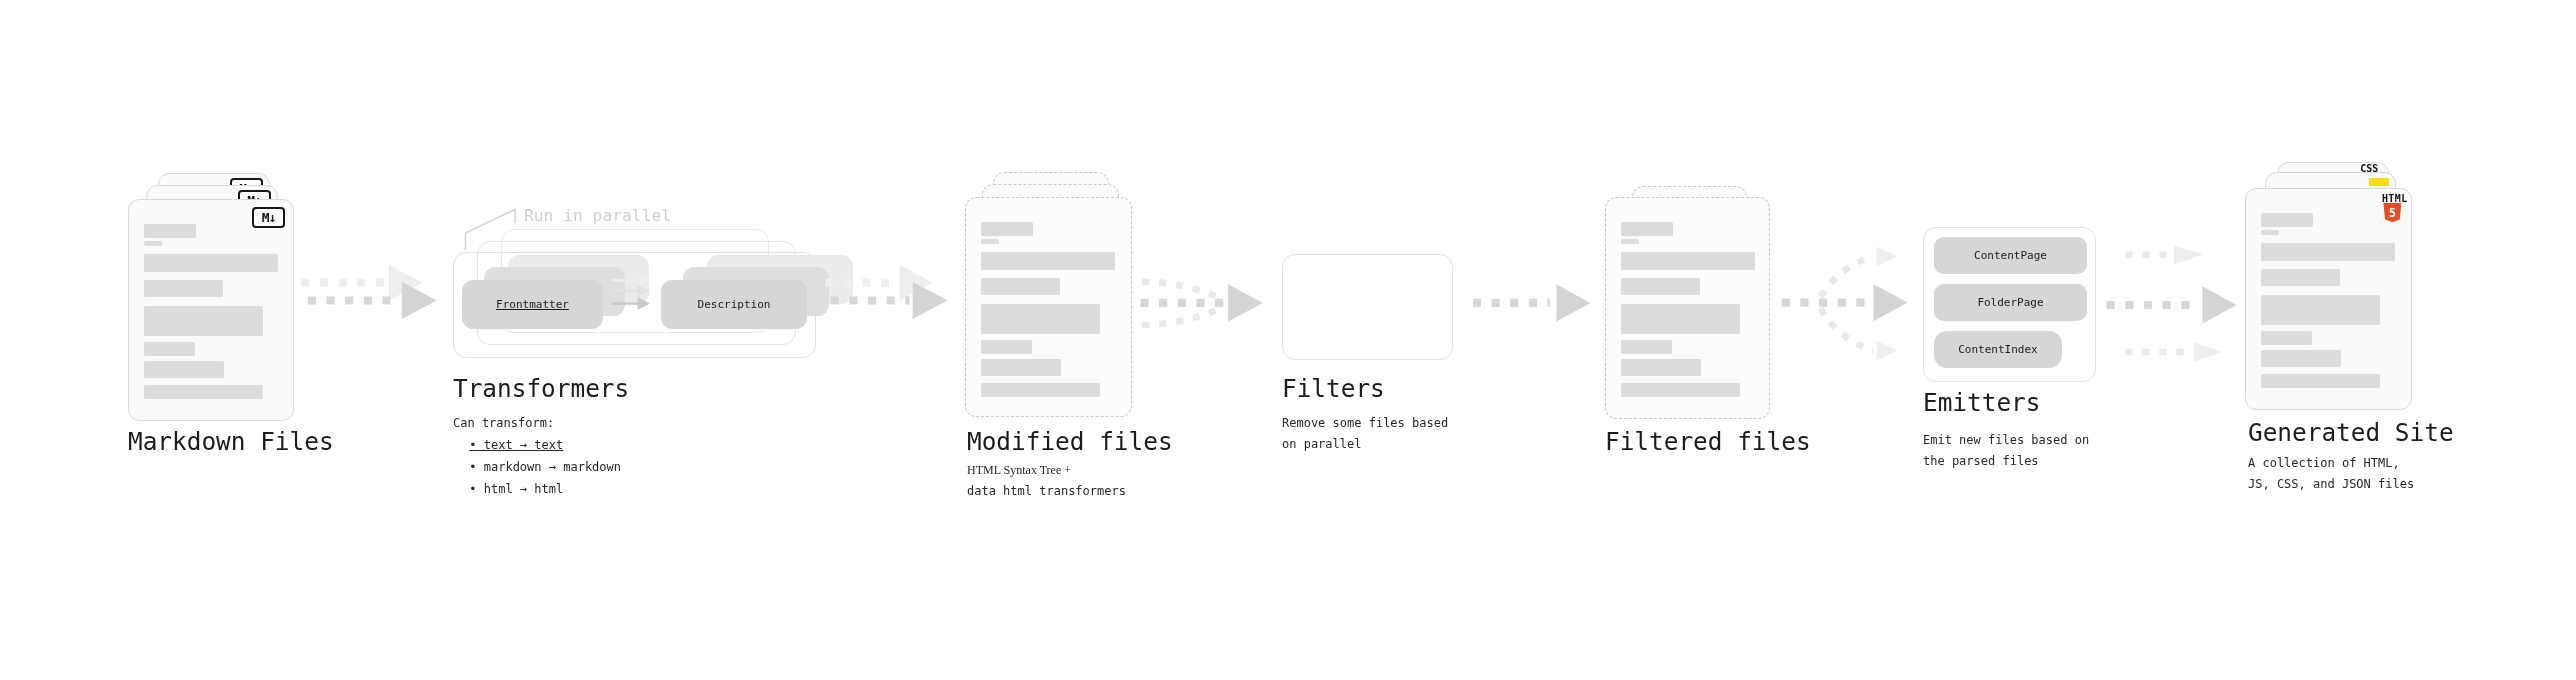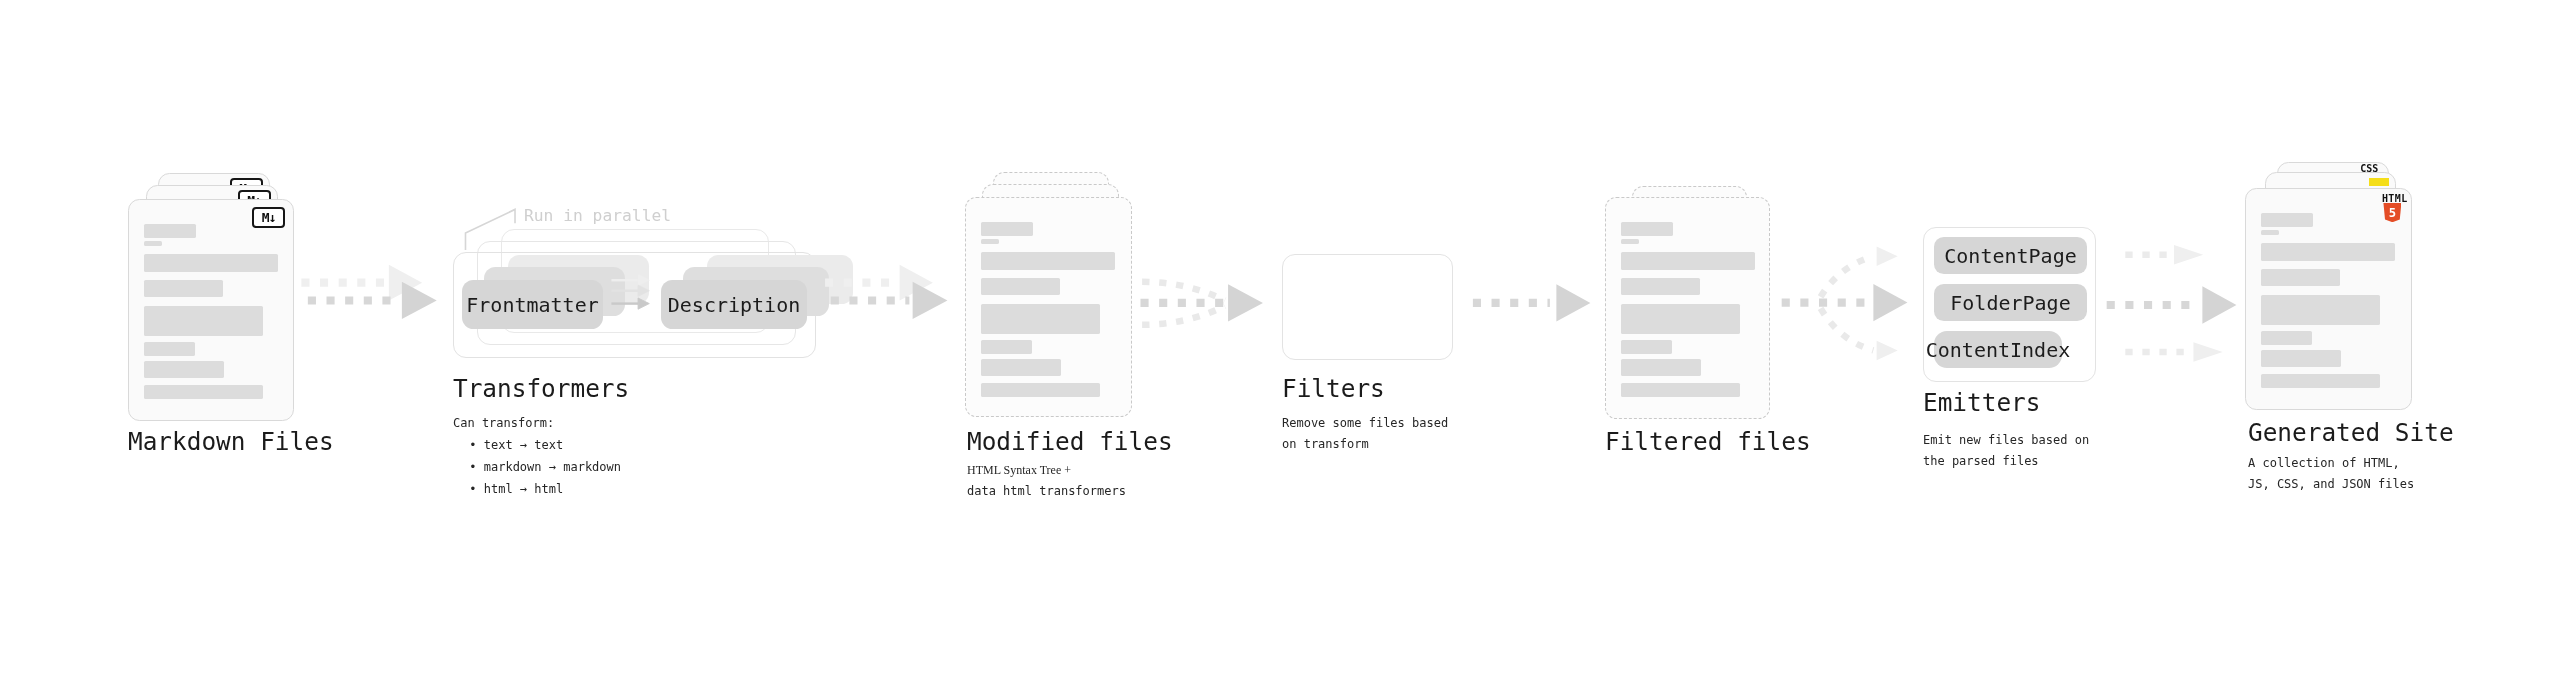--- a/index.html
+++ b/index.html
@@ -30,21 +30,21 @@
   }
   
   .frame{
     position:absolute; border:1.6px solid #e3e3e3; border-radius:13px;
     box-sizing:border-box; background:#ffffff;
   }
   .frame.clear{background:transparent;}
   .node{
     position:absolute; background:#d6d6d6; border-radius:11.4px;
     display:flex; align-items:center; justify-content:center;
-    font-size:20px; color:#1c1c1c; white-space:nowrap;
+    font-size:11px; color:#1c1c1c; white-space:nowrap;
   }
   .ghost{position:absolute; border-radius:11.4px;}
   .g1{background:#dedede;}
   .g2{background:#ebebeb;}
   
   .mbadge{
     position:absolute; width:32.5px; height:21px; background:#ffffff;
     border:2.4px solid #161616; border-radius:4.1px; box-sizing:border-box;
     display:flex; align-items:center; justify-content:center;
     font-size:13px; font-weight:bold; color:#111; letter-spacing:-0.8px;
@@ -119,26 +119,26 @@
     <g stroke="#e2e2e2" fill="#e2e2e2">
       <line x1="3" y1="28" x2="36" y2="28" stroke-width="3"></line>
         <polygon points="36,21 36,35 50,28"></polygon>
     </g>
     <g stroke="#c9c9c9" fill="#c9c9c9">
       <line x1="3" y1="44" x2="36" y2="44" stroke-width="3"></line>
         <polygon points="36,37 36,51 50,44"></polygon>
     </g>
   </svg>
 
-  <div class="node" style="left:462px;top:280px;width:141px;height:49px;z-index:4;">Frontmatter</div>
+  <div class="node" style="left:462px;top:280px;width:141px;height:49px;z-index:4;text-decoration:underline;">Frontmatter</div>
   <div class="node" style="left:661px;top:280px;width:146px;height:49px;z-index:4;">Description</div>
 
   <div class="title" style="left:453px;top:376px;">Transformers</div>
   <div class="cap" style="left:453px;top:416px;">Can transform:</div>
-  <div class="cap indent" style="left:453px;top:438px;">• text → text</div>
+  <div class="cap indent" style="left:453px;top:438px;text-decoration:underline;">• text → text</div>
   <div class="cap indent" style="left:453px;top:460px;">• markdown → markdown</div>
   <div class="cap indent" style="left:453px;top:482px;">• html → html</div>
 
   <svg style="left:825px;top:264px;" width="142" height="77" viewBox="0 0 175 95">
     <g transform="translate(-14,-22)">
       <line x1="14" y1="45" x2="102" y2="45" stroke="#efefef" stroke-width="10" stroke-dasharray="10 13"></line>
       <polygon points="106,23 106,67 147,45" fill="#efefef"></polygon>
     </g>
     <line x1="7" y1="45" x2="104" y2="45" stroke="#d7d7d7" stroke-width="10" stroke-dasharray="10 13"></line>
     <polygon points="108,22 108,68 151,45" fill="#d4d4d4"></polygon>
@@ -163,21 +163,21 @@
   <svg style="left:1134px;top:268px;" width="146" height="73" viewBox="0 0 180 90">
     <path d="M 10 17 Q 65 17 112 40" fill="none" stroke="#e9e9e9" stroke-width="8" stroke-dasharray="9 12"></path>
     <path d="M 10 70 Q 65 70 112 47" fill="none" stroke="#e9e9e9" stroke-width="8" stroke-dasharray="9 12"></path>
     <line x1="8" y1="43" x2="110" y2="43" stroke="#d7d7d7" stroke-width="10" stroke-dasharray="10 13"></line>
     <polygon points="116,20 116,66 159,43" fill="#d4d4d4"></polygon>
   </svg>
 
   <div class="frame" style="left:1282px;top:254px;width:171px;height:106px;"></div>
   <div class="title" style="left:1282px;top:376px;">Filters</div>
   <div class="cap" style="left:1282px;top:416px;">Remove some files based</div>
-  <div class="cap" style="left:1282px;top:437px;">on transform</div>
+  <div class="cap" style="left:1282px;top:437px;">on parallel</div>
 
   <svg style="left:1459px;top:264px;" width="138" height="77" viewBox="0 0 170 95">
     <line x1="17" y1="48" x2="112" y2="48" stroke="#d7d7d7" stroke-width="10" stroke-dasharray="10 13"></line>
     <polygon points="120,25 120,71 162,48" fill="#d4d4d4"></polygon>
   </svg>
 
   <div class="card dashed" style="left:1632px;top:186px;width:115px;height:222px;z-index:1;"></div>
   <div class="card dashed" style="left:1605px;top:197px;width:165px;height:222px;z-index:2;">
       <div class="bar" style="top: 24.4px; width: 52px; height: 14px;"></div>
       <div class="bar" style="top: 41px; width: 18px; height: 4.9px;"></div>

